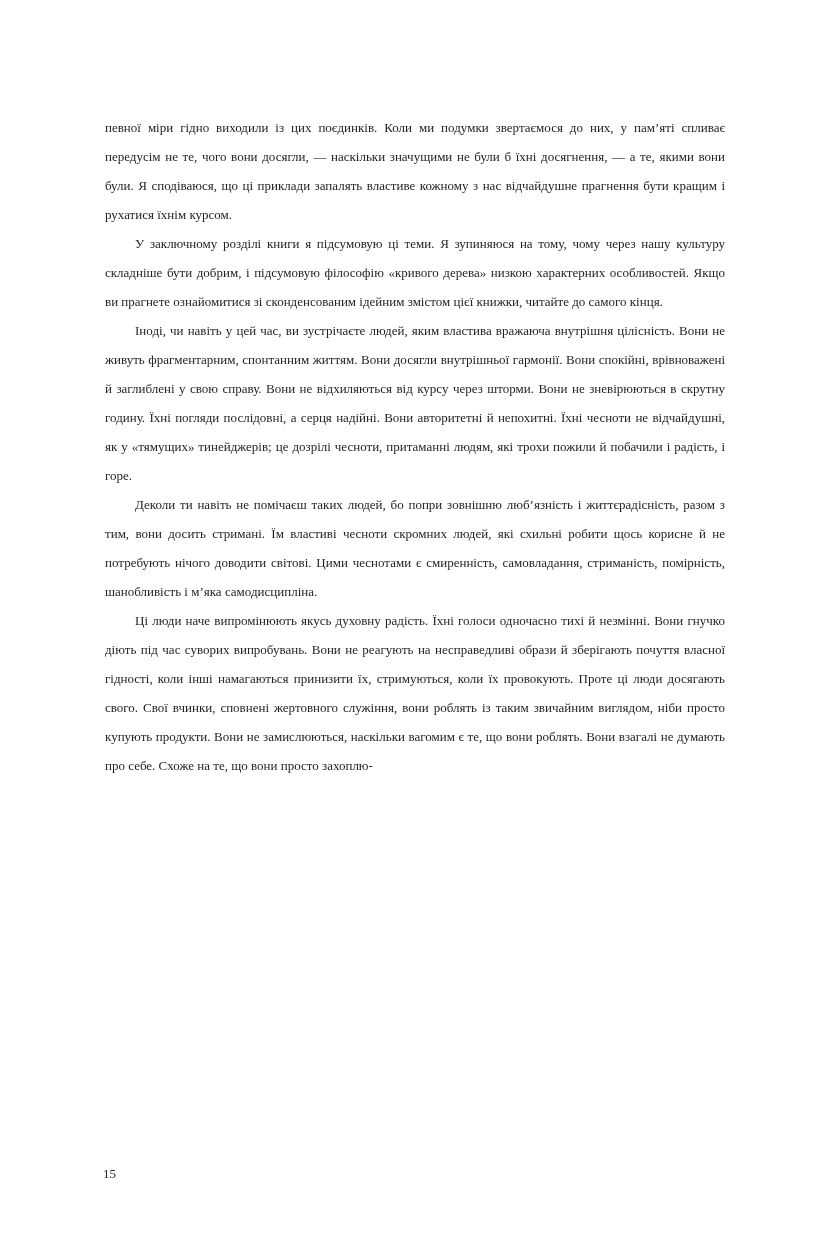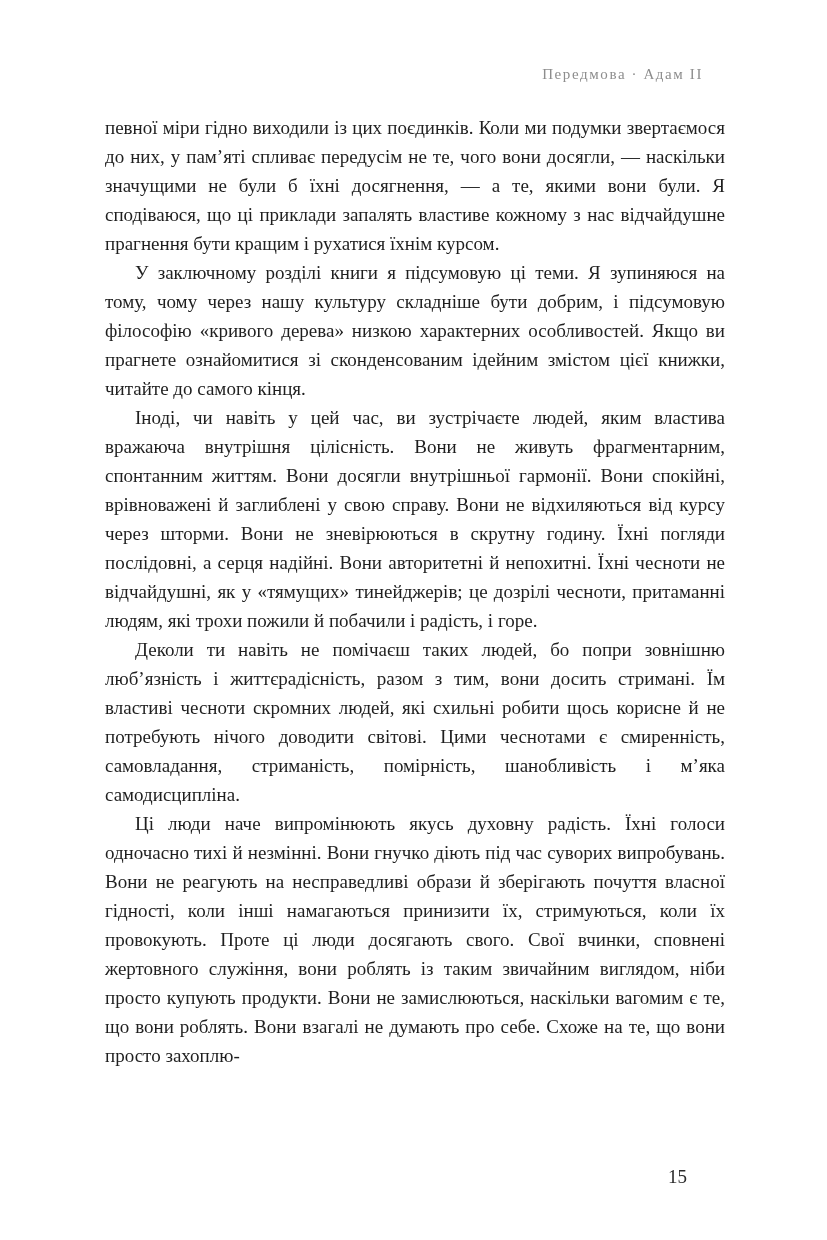--- a/index.html
+++ b/index.html
@@ -30,49 +30,47 @@
       letter-spacing: 1.6px;
       color: #8d8d8d;
       font-family: "Liberation Serif", "DejaVu Serif", serif;
       white-space: nowrap;
     }
     .body-text {
       position: absolute;
       top: 113px;
       left: 105px;
       width: 620px;
-      font-size: 19px;
+      font-size: 13px;
       line-height: 29px;
       text-align: justify;
       color: #1f1f1f;
     }
     .body-text p {
       margin: 0;
       padding: 0;
     }
     .body-text p.indent {
       text-indent: 30px;
       font-family: Liberation Serif, serif;
     }
     .folio {
       position: absolute;
       top: 1166px;
-      left: 97px;
+      left: 103px;
       width: 590px;
-      text-align: right;
-      font-size: 19px;
+      font-size: 13px;
       color: #2a2a2a;
     }
   </style>
 </head>
 <body>
 
 <div class="page">
 
-  <div class="running-head">Передмова · Адам ІІ</div>
 
   <div class="body-text">
     <p class="no-indent">певної міри гідно виходили із цих поєдинків. Коли ми подумки звертаємося до них, у пам’яті спливає передусім не те, чого вони досягли, — наскільки значущими не були б їхні досягнення, — а те, якими вони були. Я сподіваюся, що ці приклади запалять властиве кожному з нас відчайдушне прагнення бути кращим і рухатися їхнім курсом.</p>
     <p class="indent">У заключному розділі книги я підсумовую ці теми. Я зупиняюся на тому, чому через нашу культуру складніше бути добрим, і підсумовую філософію «кривого дерева» низкою характерних особливостей. Якщо ви прагнете ознайомитися зі сконденсованим ідейним змістом цієї книжки, читайте до самого кінця.</p>
     <p class="indent">Іноді, чи навіть у цей час, ви зустрічаєте людей, яким властива вражаюча внутрішня цілісність. Вони не живуть фрагментарним, спонтанним життям. Вони досягли внутрішньої гармонії. Вони спокійні, врівноважені й заглиблені у свою справу. Вони не відхиляються від курсу через шторми. Вони не зневірюються в скрутну годину. Їхні погляди послідовні, а серця надійні. Вони авторитетні й непохитні. Їхні чесноти не відчайдушні, як у «тямущих» тинейджерів; це дозрілі чесноти, притаманні людям, які трохи пожили й побачили і радість, і горе.</p>
     <p class="indent">Деколи ти навіть не помічаєш таких людей, бо попри зовнішню люб’язність і життєрадісність, разом з тим, вони досить стримані. Їм властиві чесноти скромних людей, які схильні робити щось корисне й не потребують нічого доводити світові. Цими чеснотами є смиренність, самовладання, стриманість, помірність, шанобливість і м’яка самодисципліна.</p>
     <p class="indent">Ці люди наче випромінюють якусь духовну радість. Їхні голоси одночасно тихі й незмінні. Вони гнучко діють під час суворих випробувань. Вони не реагують на несправедливі образи й зберігають почуття власної гідності, коли інші намагаються принизити їх, стримуються, коли їх провокують. Проте ці люди досягають свого. Свої вчинки, сповнені жертовного служіння, вони роблять із таким звичайним виглядом, ніби просто купують продукти. Вони не замислюються, наскільки вагомим є те, що вони роблять. Вони взагалі не думають про себе. Схоже на те, що вони просто захоплю-</p>
   </div>
 
   <div class="folio">15</div>

